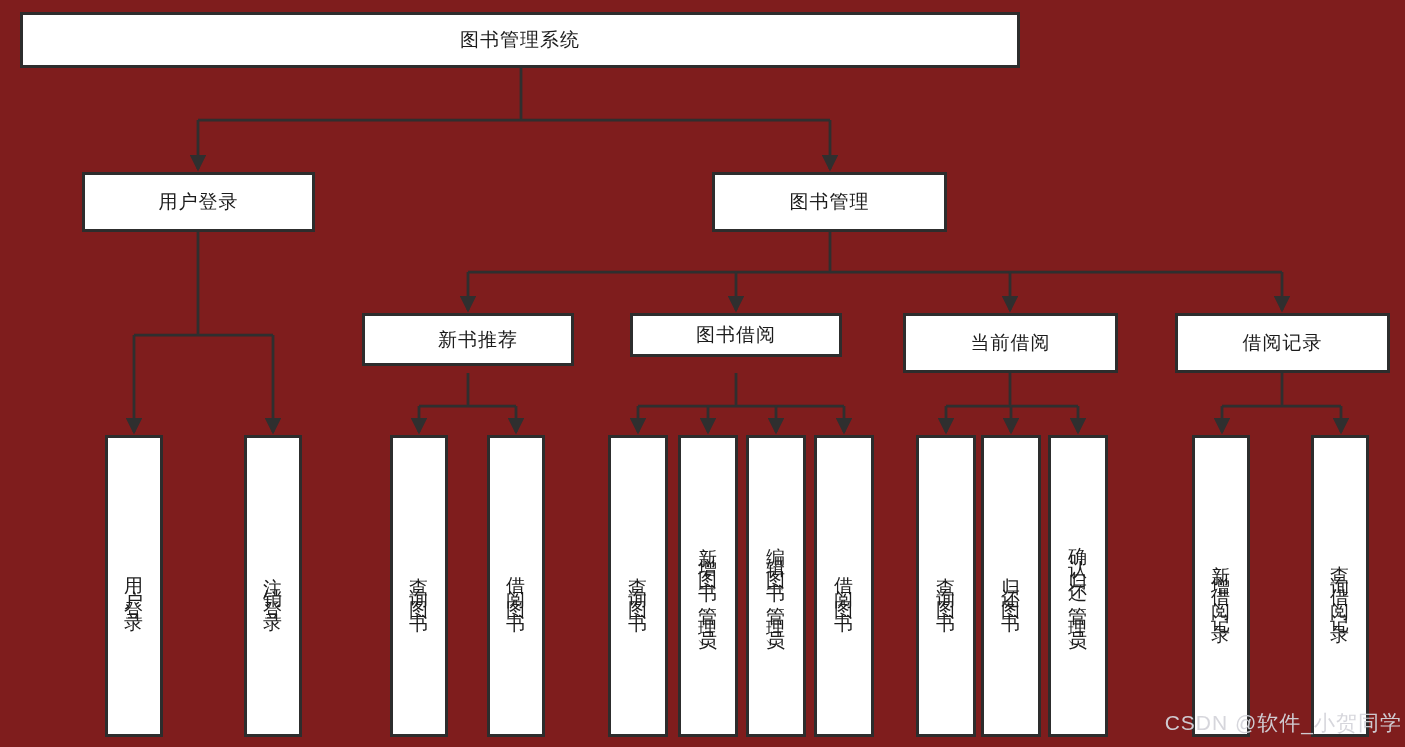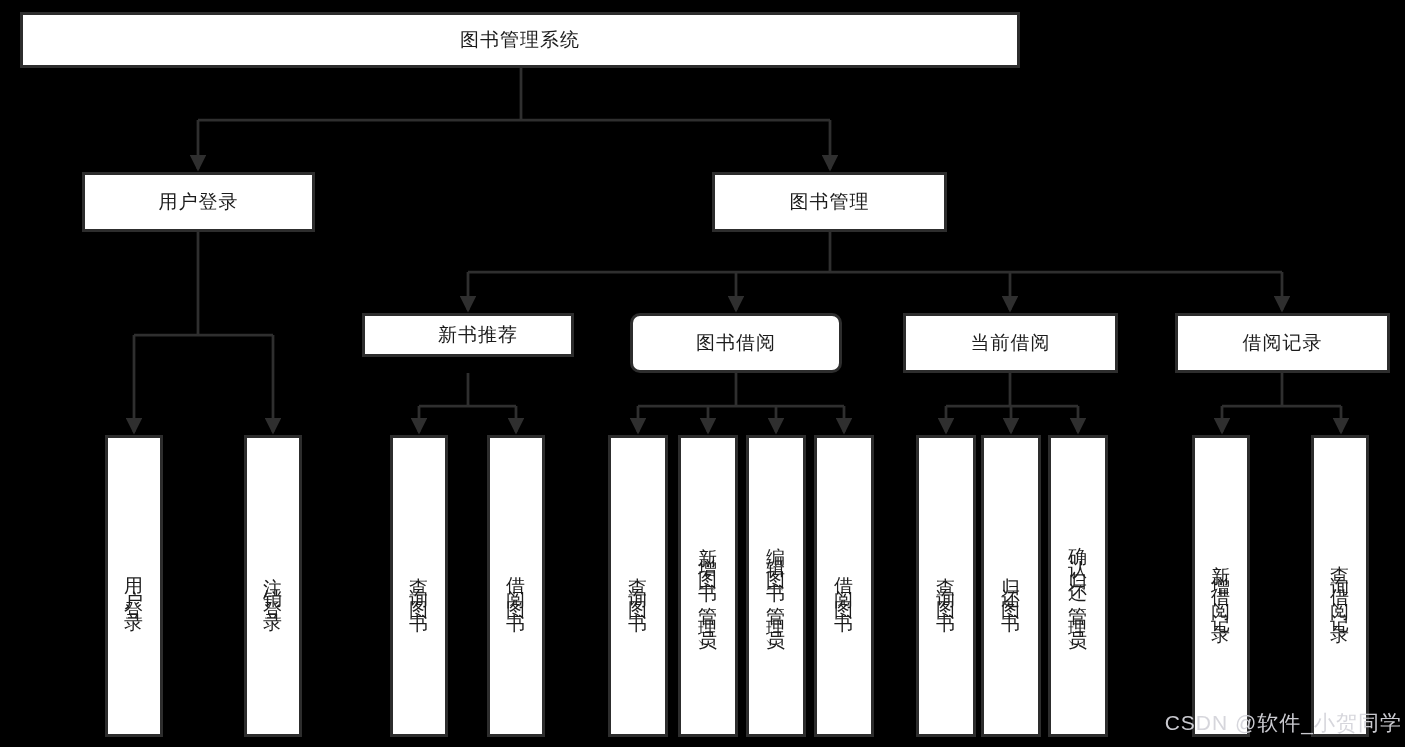--- a/index.html
+++ b/index.html
@@ -1,19 +1,19 @@
 <!DOCTYPE html>
 <html><head>
 <meta charset="utf-8">
 <style>
   html,body{margin:0;padding:0;background:#ffffff;}
   .stage{
     position:relative;
     width:1405px;height:747px;
-    background:#000000;
+    background:#7f1d1d;
     font-family:"Liberation Sans", sans-serif;
     overflow:hidden;
     text-decoration:underline;
   }
   .node{
     position:absolute;
     box-sizing:border-box;
     background:#ffffff;
     border:3px solid #2d2d2d;
     display:flex;
@@ -93,22 +93,22 @@
     <path d="M1282 373 V406 M1222 406 H1341"></path>
     <path d="M1222 406 V432" marker-end="url(#ah)"></path>
     <path d="M1341 406 V432" marker-end="url(#ah)"></path>
   </svg>
 
   <div class="node h" style="left:20px;top:12px;width:1000px;height:56px;">图书管理系统</div>
 
   <div class="node h" style="left:82px;top:172px;width:233px;height:60px;">用户登录</div>
   <div class="node h" style="left:712px;top:172px;width:235px;height:60px;">图书管理</div>
 
-  <div class="node h" style="left:362px;top:313px;width:212px;height:44px;padding-left:20px;">新书推荐</div>
-  <div class="node h" style="left:630px;top:313px;width:212px;height:60px;border-radius:10px;">图书借阅</div>
+  <div class="node h" style="left:362px;top:313px;width:212px;height:53px;padding-left:20px;">新书推荐</div>
+  <div class="node h" style="left:630px;top:313px;width:212px;height:44px;">图书借阅</div>
   <div class="node h" style="left:1175px;top:313px;width:215px;height:60px;">借阅记录</div>
   <div class="node h" style="left:903px;top:313px;width:215px;height:60px;">当前借阅</div>
 
   <div class="node v" style="left:105px;top:435px;width:58px;height:302px;">用户登录</div>
   <div class="node v" style="left:244px;top:435px;width:58px;height:302px;">注销登录</div>
 
   <div class="node v" style="left:390px;top:435px;width:58px;height:302px;">查询图书</div>
   <div class="node v" style="left:487px;top:435px;width:58px;height:302px;">借阅图书</div>
 
   <div class="node v" style="left:608px;top:435px;width:60px;height:302px;">查询图书</div>

